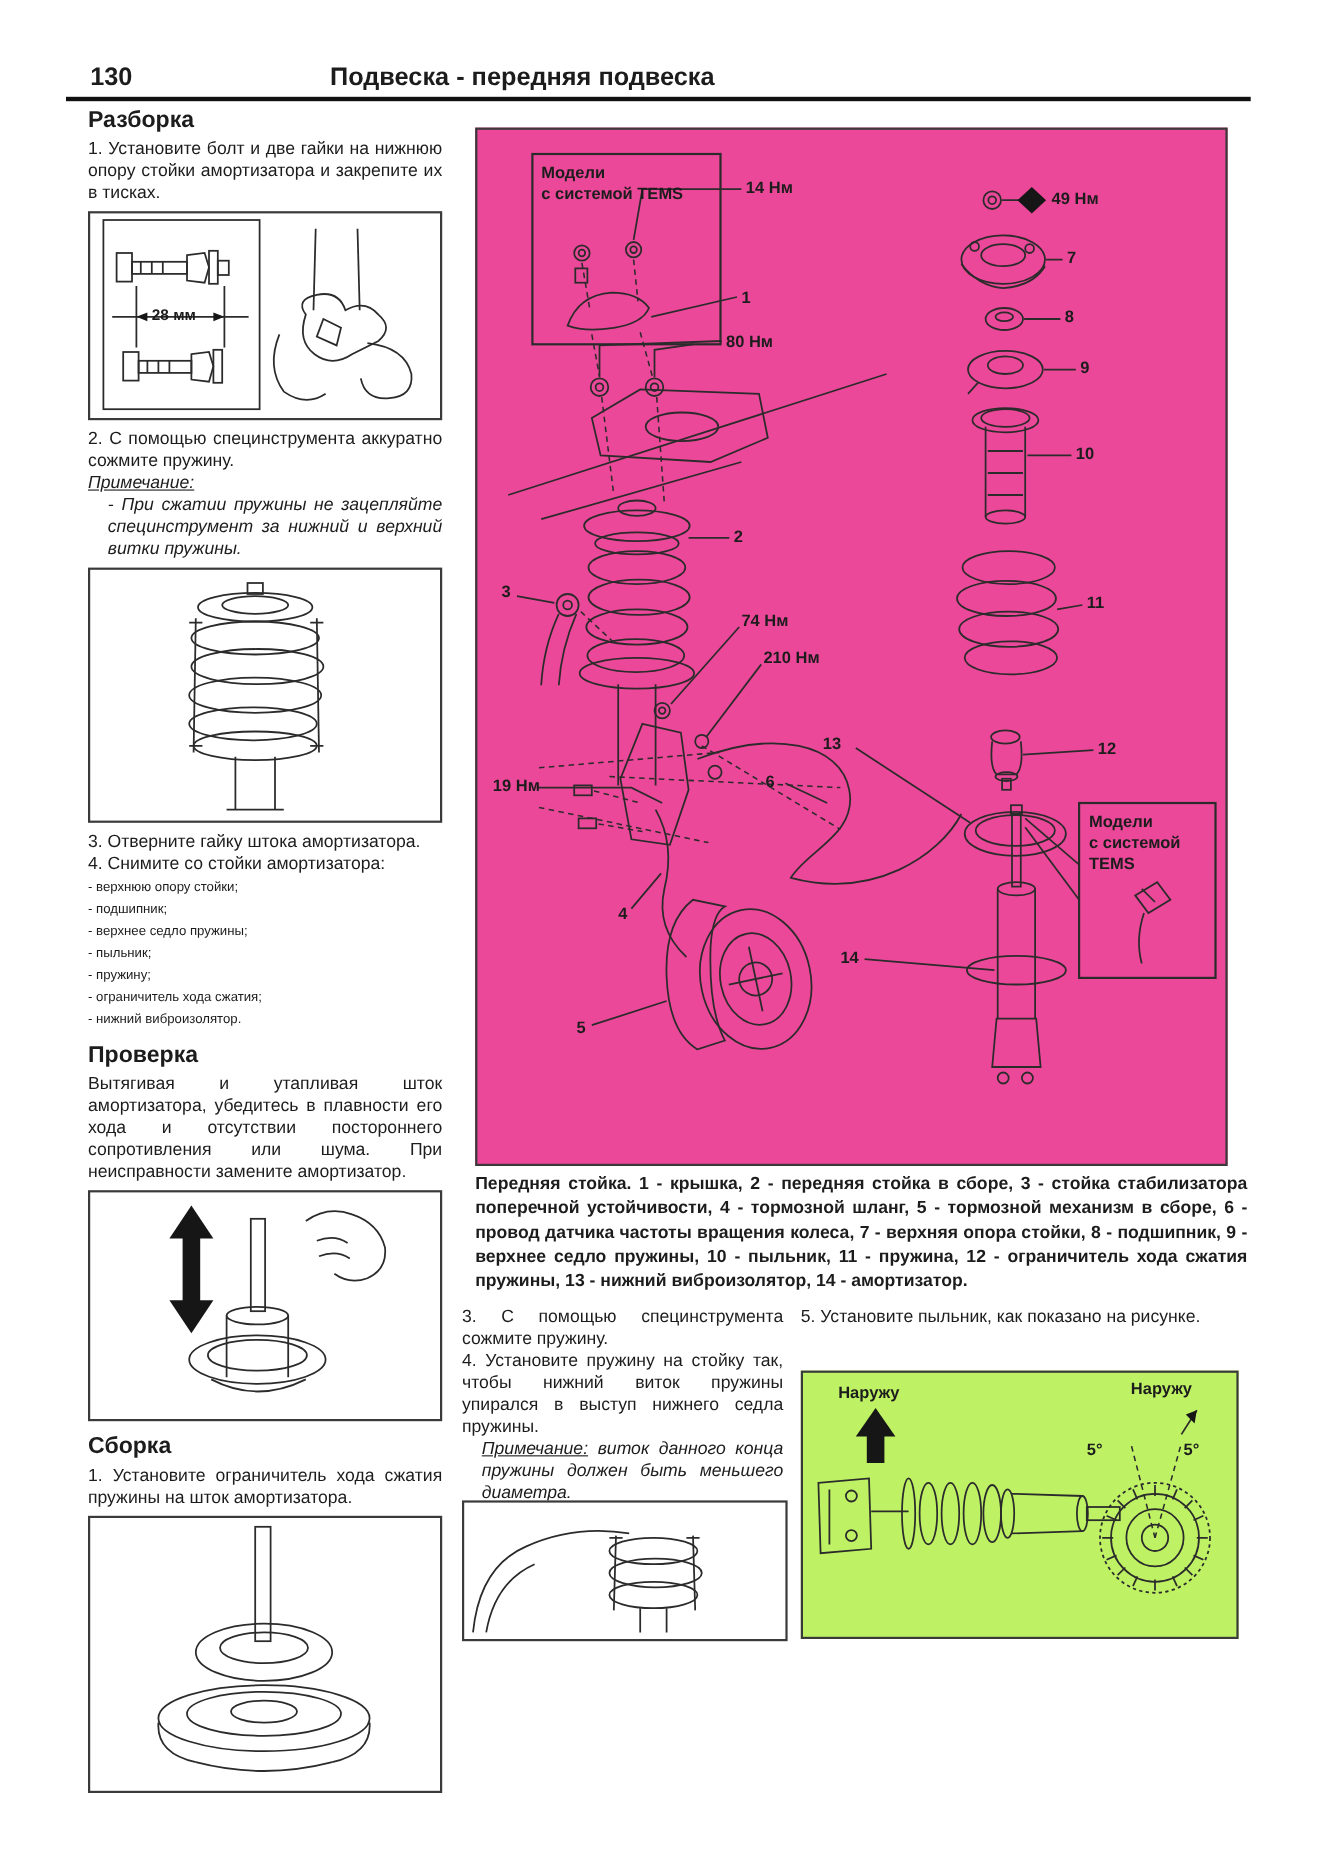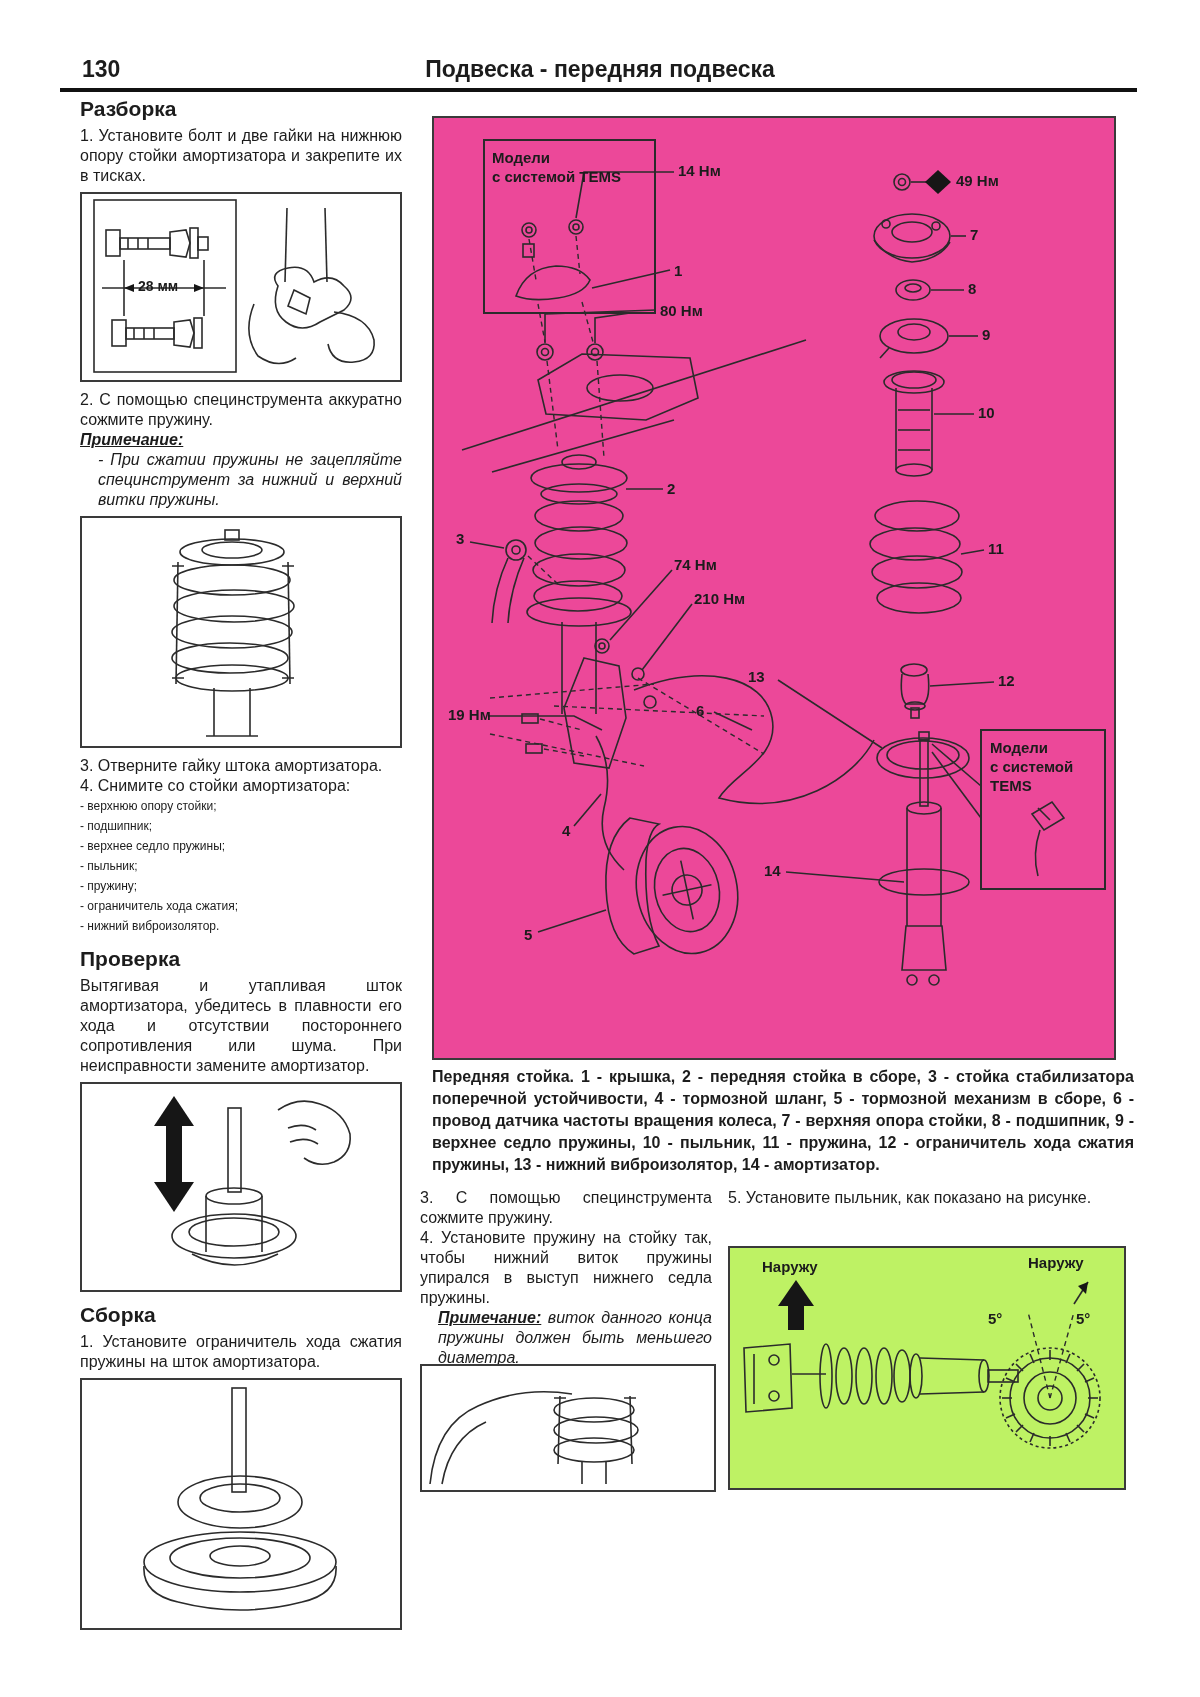--- a/index.html
+++ b/index.html
@@ -1,28 +1,28 @@
 <!DOCTYPE html>
 <html><head>
 <meta charset="utf-8">
 <style>
   html,body{margin:0;padding:0;}
   body{
     width:1200px;height:1697px;position:relative;background:#ffffff;
     font-family:"Liberation Sans",sans-serif;color:#1c1c1c;overflow:hidden;
   }
   .hdr-num{position:absolute;left:82px;top:56px;font-size:23px;font-weight:bold;}
-  .hdr-title{position:absolute;left:300px;top:56px;width:600px;text-align:center;font-size:23px;font-weight:bold;}
+  .hdr-title{position:absolute;left:300px;top:56px;width:600px;font-size:23px;font-weight:bold;}
   .hdr-rule{position:absolute;left:60px;top:88px;width:1077px;height:4px;background:#111;}
   .left-col{position:absolute;left:80px;top:96px;width:322px;}
   h2{font-size:21px;font-weight:bold;margin:10px 0 4px 0;line-height:26px;}
   h2.first{margin-top:0;}
   .bt{font-size:16px;line-height:20px;text-align:justify;margin:0;}
   .note{font-style:italic;margin-left:18px;}
-  .note-label{font-style:italic;text-decoration:underline;font-weight:bold;}
+  .note-label{font-style:italic;text-decoration:underline;font-weight:normal;}
   .imgbox{border:2px solid #3a3a3a;margin:6px 0 8px 0;position:relative;background:#fff;text-align:center;}
   .imgbox svg{display:block;}
   .list-item{display:block;font-size:12px;line-height:20px;}
   .dimlbl{position:absolute;font-size:14px;font-weight:bold;}
   .figure{position:absolute;left:432px;top:116px;width:680px;height:940px;border:2px solid #3a3a3a;background:#ec4899;}
   .figure svg.main{position:absolute;left:0;top:0;}
   .flabel{position:absolute;font-size:15px;font-weight:bold;white-space:nowrap;}
   .tems-text{position:absolute;font-size:15px;font-weight:bold;line-height:19px;white-space:pre-line;}
   .caption{position:absolute;left:432px;top:1066px;width:702px;font-size:16px;font-weight:bold;line-height:22px;text-align:justify;}
   .bcol-mid{position:absolute;left:420px;top:1188px;width:292px;}

